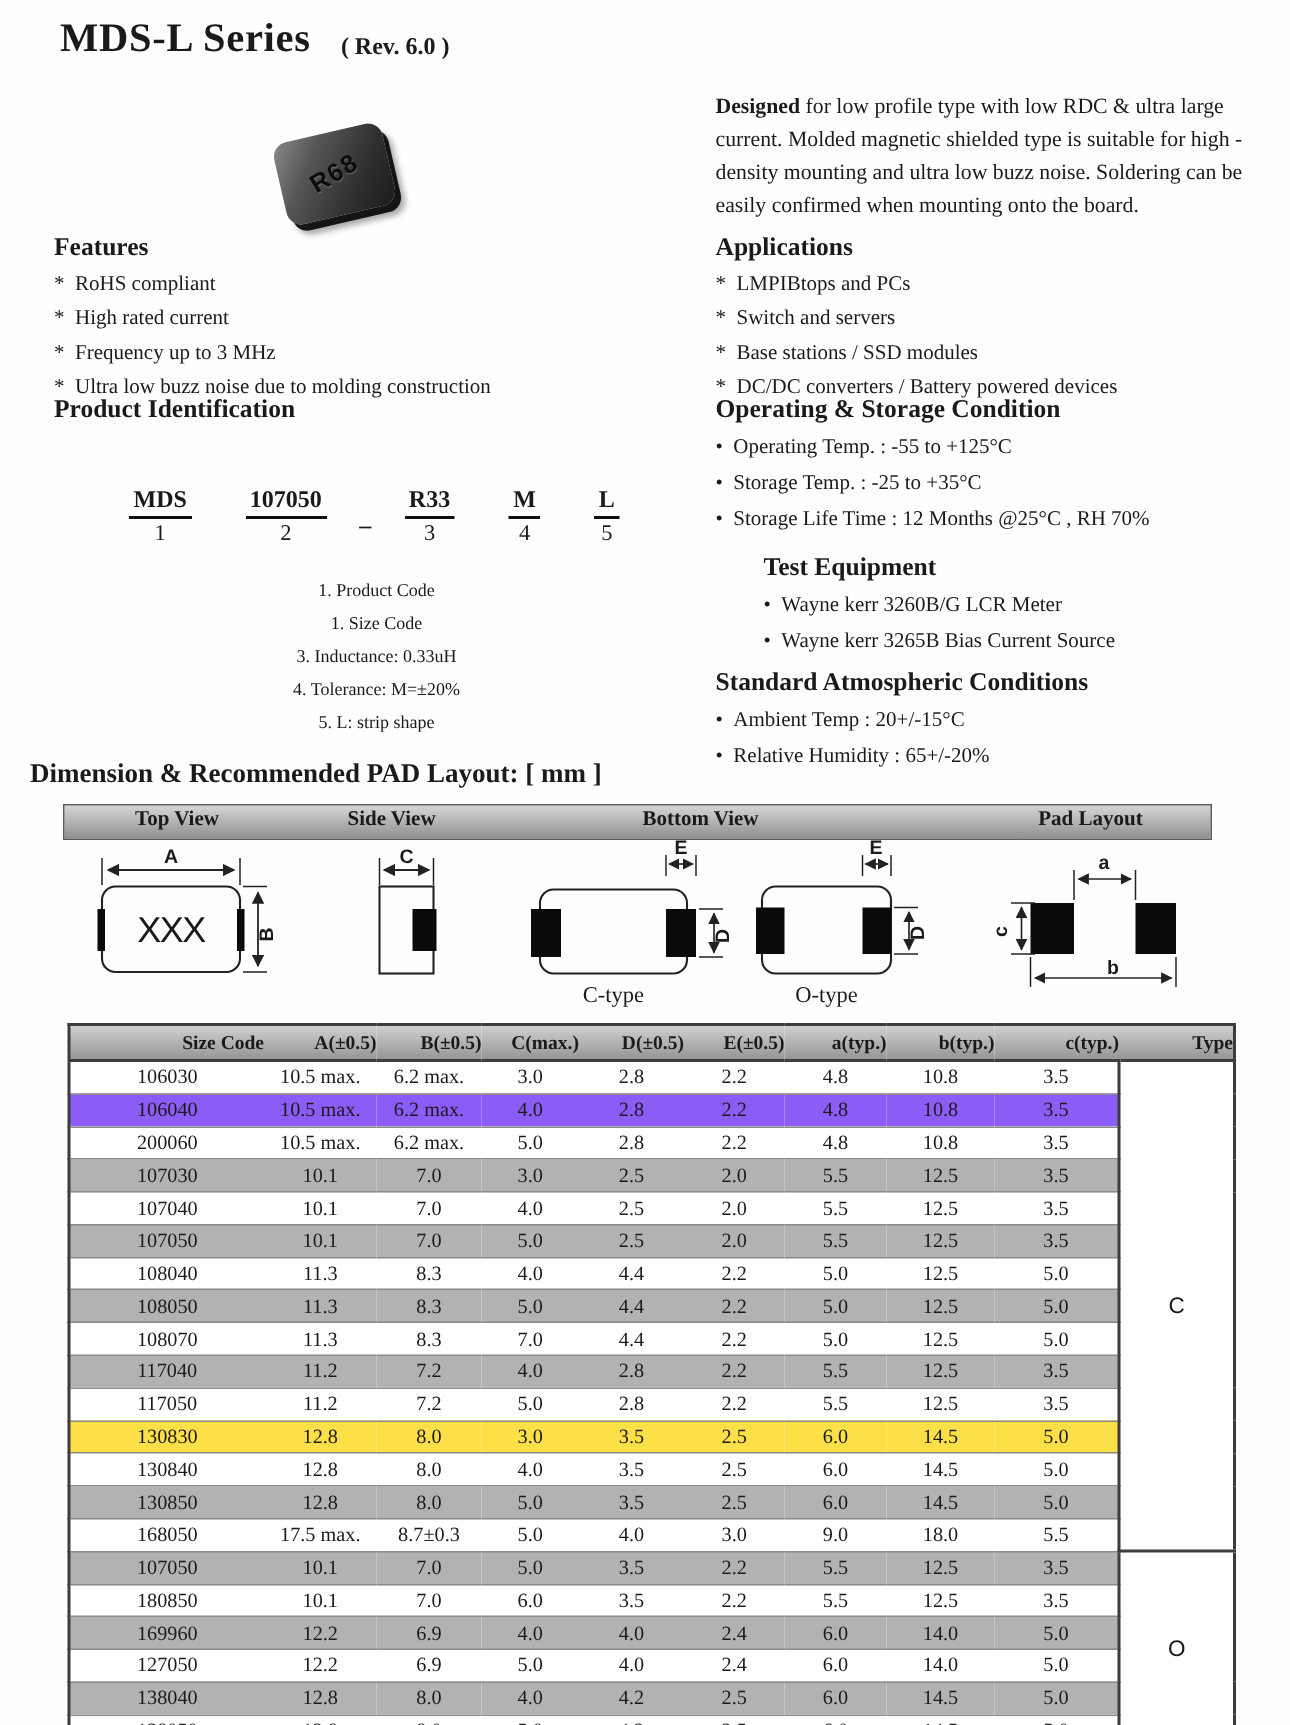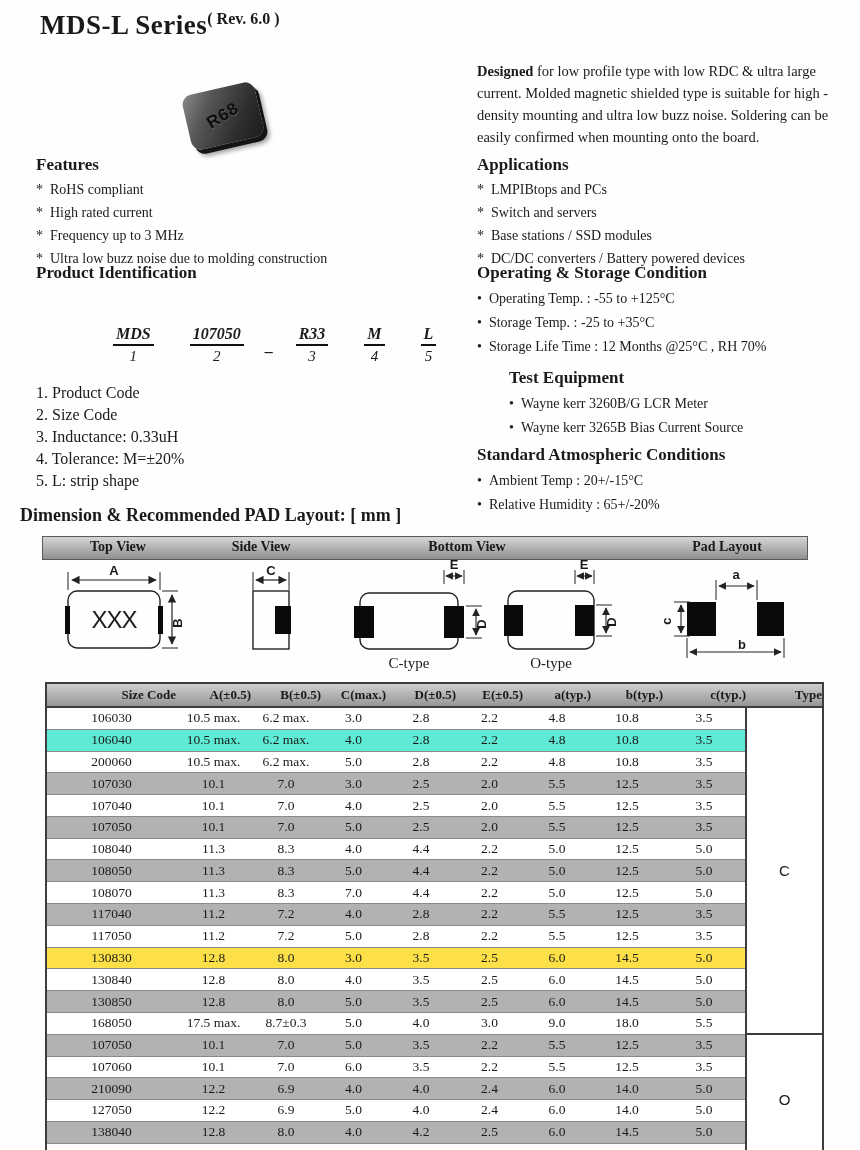--- a/index.html
+++ b/index.html
@@ -4,21 +4,21 @@
 <style>
   html,body{margin:0;padding:0;}
   body{
     width:860px;height:1150px;position:relative;background:#fefefe;
     font-family:"Liberation Serif","DejaVu Serif",serif;color:#1a1a1a;
     overflow:hidden;
   }
   .abs{position:absolute;}
 
   
-  .title-block{left:40px;top:10px;display:flex;align-items:flex-start;}
+  .title-block{left:40px;top:10px;display:flex;align-items:flex-end;gap:20px;}
   .doc-title{font-size:27px;font-weight:bold;letter-spacing:.5px;}
   .doc-rev{font-size:16px;font-weight:bold;}
 
   
   .inductor{left:182px;top:80px;width:86px;height:84px;}
   .ind-body{
     position:absolute;left:4px;top:8px;width:74px;height:56px;border-radius:10px;
     background:linear-gradient(125deg,#8a8a8a 0%,#565656 30%,#2e2e2e 70%,#1c1c1c 100%);
     transform:rotate(-13deg);
     box-shadow:3px 5px 0 #151515,5px 8px 4px rgba(0,0,0,.35);
@@ -37,26 +37,26 @@
   .bullet{display:inline-block;margin-right:7px;}
   .features-sec{left:36px;top:155px;width:420px;}
   .apps-sec{left:477px;top:155px;width:380px;}
   .pid-sec{left:36px;top:263px;width:430px;}
   .oper-sec{left:477px;top:263px;width:380px;}
   .test-sec{left:477px;top:368px;width:380px;margin-left:32px;}
   .atmo-sec{left:477px;top:445px;width:380px;}
   .oper-sec .li,.test-sec .li,.atmo-sec .li{font-size:14px;line-height:21px;}
 
   
-  .pn-row{display:flex;align-items:flex-start;gap:36px;margin:42px 0 18px 77px;font-style:italic;}
+  .pn-row{display:flex;align-items:flex-start;gap:36px;margin:42px 0 18px 50px;}
   .pn-seg{display:flex;flex-direction:column;align-items:center;}
   .pn-code{font-weight:bold;font-size:16px;border-bottom:2px solid #111;padding:0 3px 1px 3px;}
   .pn-num{font-size:15px;margin-top:2px;}
   .pn-dash{font-weight:bold;font-size:16px;margin:0 -14px;transform:translateY(12px);}
-  .pn-notes .li{font-size:16px;line-height:20px;margin:2px 0;}
+  .pn-notes .li{font-size:12px;line-height:20px;margin:2px 0;text-align:center;}
 
   
   .dim-title{left:20px;top:505px;font-size:18px;font-weight:bold;}
   .views-bar{
     left:42px;top:536px;width:766px;height:24px;
     background:linear-gradient(#d6d6d6,#8f8f8f);
     border:1px solid #5a5a5a;box-sizing:border-box;
   }
   .view-label{position:absolute;top:2px;transform:translateX(-50%);font-weight:bold;font-size:14px;}
   .diagram-svg{left:42px;top:560px;}
@@ -144,21 +144,21 @@
         <div class="pn-code">M</div>
         <div class="pn-num">4</div>
       </div>
       <div class="pn-seg">
         <div class="pn-code">L</div>
         <div class="pn-num">5</div>
       </div>
     </div>
   <div class="pn-notes">
       <div class="li"><span class="li-text">1. Product Code</span></div>
-      <div class="li"><span class="li-text">2. Size Code</span></div>
+      <div class="li"><span class="li-text">1. Size Code</span></div>
       <div class="li"><span class="li-text">3. Inductance: 0.33uH</span></div>
       <div class="li"><span class="li-text">4. Tolerance: M=±20%</span></div>
       <div class="li"><span class="li-text">5. L: strip shape</span></div>
     </div>
 </div>
 
 <div class="abs oper-sec">
   <div class="sec-title">Operating &amp; Storage Condition</div>
   <div>
       <div class="li"><span class="bullet">•</span><span class="li-text">Operating Temp. : -55 to +125°C</span></div>
@@ -304,21 +304,21 @@
         <td class="td">10.5 max.</td>
         <td class="td">6.2 max.</td>
         <td class="td">3.0</td>
         <td class="td">2.8</td>
         <td class="td">2.2</td>
         <td class="td">4.8</td>
         <td class="td">10.8</td>
         <td class="td">3.5</td>
         <td class="type-cell" rowspan="15">C</td>
       </tr>
-      <tr class="shade" style="background: #5eead4;">
+      <tr class="shade" style="background: #8b5cf6;">
         <td class="td">106040</td>
         <td class="td">10.5 max.</td>
         <td class="td">6.2 max.</td>
         <td class="td">4.0</td>
         <td class="td">2.8</td>
         <td class="td">2.2</td>
         <td class="td">4.8</td>
         <td class="td">10.8</td>
         <td class="td">3.5</td>
       </tr>
@@ -471,32 +471,32 @@
         <td class="td">7.0</td>
         <td class="td">5.0</td>
         <td class="td">3.5</td>
         <td class="td">2.2</td>
         <td class="td">5.5</td>
         <td class="td">12.5</td>
         <td class="td">3.5</td>
         <td class="type-cell" rowspan="6">O</td>
       </tr>
       <tr class="plain">
-        <td class="td">107060</td>
+        <td class="td">180850</td>
         <td class="td">10.1</td>
         <td class="td">7.0</td>
         <td class="td">6.0</td>
         <td class="td">3.5</td>
         <td class="td">2.2</td>
         <td class="td">5.5</td>
         <td class="td">12.5</td>
         <td class="td">3.5</td>
       </tr>
       <tr class="shade" style="background: rgb(178, 178, 178);">
-        <td class="td">210090</td>
+        <td class="td">169960</td>
         <td class="td">12.2</td>
         <td class="td">6.9</td>
         <td class="td">4.0</td>
         <td class="td">4.0</td>
         <td class="td">2.4</td>
         <td class="td">6.0</td>
         <td class="td">14.0</td>
         <td class="td">5.0</td>
       </tr>
       <tr class="plain">

